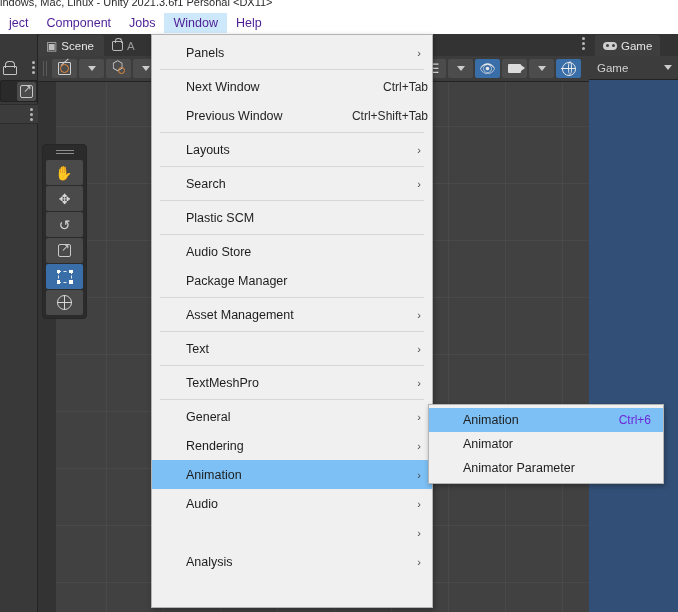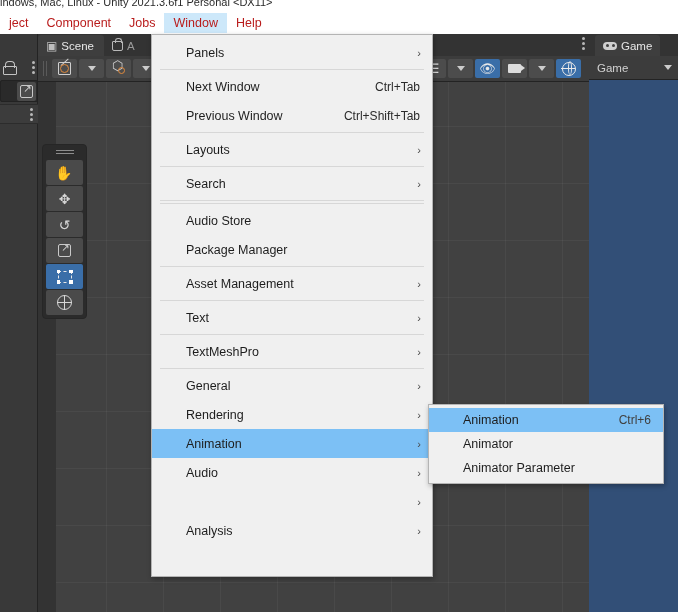--- a/index.html
+++ b/index.html
@@ -18,21 +18,21 @@
     font-size: 11px; line-height: 11px; overflow: hidden;
     white-space: nowrap;
   }
   .titlebar span { position: relative; top: -3px; left: 0px; }
 
   
   .menubar {
     position: absolute; left: 0; top: 12px; width: 678px; height: 22px;
     background: #ffffff;
     display: flex; align-items: center;
-    font-size: 12.5px; color: #b91c1c;
+    font-size: 12.5px; color: #4c1d95;
   }
   .menubar .mi {
     height: 20px; line-height: 20px;
     padding: 0 9px; white-space: nowrap; cursor: default;
   }
   .menubar .mi.active { background: #cde8fa; }
 
   
   .editor {
     position: absolute; left: 0; top: 34px; width: 678px; height: 578px;
@@ -247,21 +247,21 @@
   
   .menu {
     position: absolute; left: 151px; top: 34px; width: 282px;
     background: #f0f0f0; border: 1px solid #b4b4b4;
     box-shadow: 1px 2px 5px rgba(0,0,0,0.30);
     padding: 3px 0 2px 0; z-index: 40;
     font-size: 12.5px; color: #1d1d1d;
   }
   .menu .row {
     height: 29px; display: flex; align-items: center;
-    padding: 0 8px 0 34px; position: relative; white-space: nowrap;
+    padding: 0 0 0 34px; position: relative; white-space: nowrap;
   }
   .menu .row.hl { background: #7cc0f5; }
   .menu .row .label { flex: 1; }
   .menu .row .shortcut { color: #2a2a2a; font-size: 12px; padding-right: 4px; }
   .menu .row .chev { position: absolute; right: 11px; top: 50%; transform: translateY(-50%);
     font-size: 11px; color: #4a4a4a; }
   .menu .sep { height: 1px; background: #d7d7d7; margin: 2px 8px 2px 8px; }
 
   
   .submenu {
@@ -270,21 +270,21 @@
     box-shadow: 1px 2px 5px rgba(0,0,0,0.30);
     padding: 3px 0 3px 0; z-index: 50;
     font-size: 12.5px; color: #1d1d1d;
   }
   .submenu .row {
     height: 24px; display: flex; align-items: center;
     padding: 0 12px 0 34px; position: relative; white-space: nowrap;
   }
   .submenu .row.hl { background: #7cc0f5; }
   .submenu .row .label { flex: 1; }
-  .submenu .row .shortcut { font-size: 12px; color: #404040; }
+  .submenu .row .shortcut { font-size: 12px; color: #6d28d9; }
 </style>
 </head>
 <body>
 
 <div id="root">
 
   <div class="titlebar">
     <span>indows, Mac, Linux - Unity 2021.3.6f1 Personal &lt;DX11&gt;</span>
   </div>
 
@@ -453,20 +453,23 @@
       <span class="chev">›</span>
     </div>
     <div class="sep"></div>
 
     <div class="row">
       <span class="label">Search</span>
       <span class="chev">›</span>
     </div>
     <div class="sep"></div>
 
+    <div class="row">
+      <span class="label">Plastic SCM</span>
+    </div>
     <div class="sep"></div>
 
     <div class="row">
       <span class="label">Audio Store</span>
     </div>
     <div class="row">
       <span class="label">Package Manager</span>
     </div>
     <div class="sep"></div>
 

